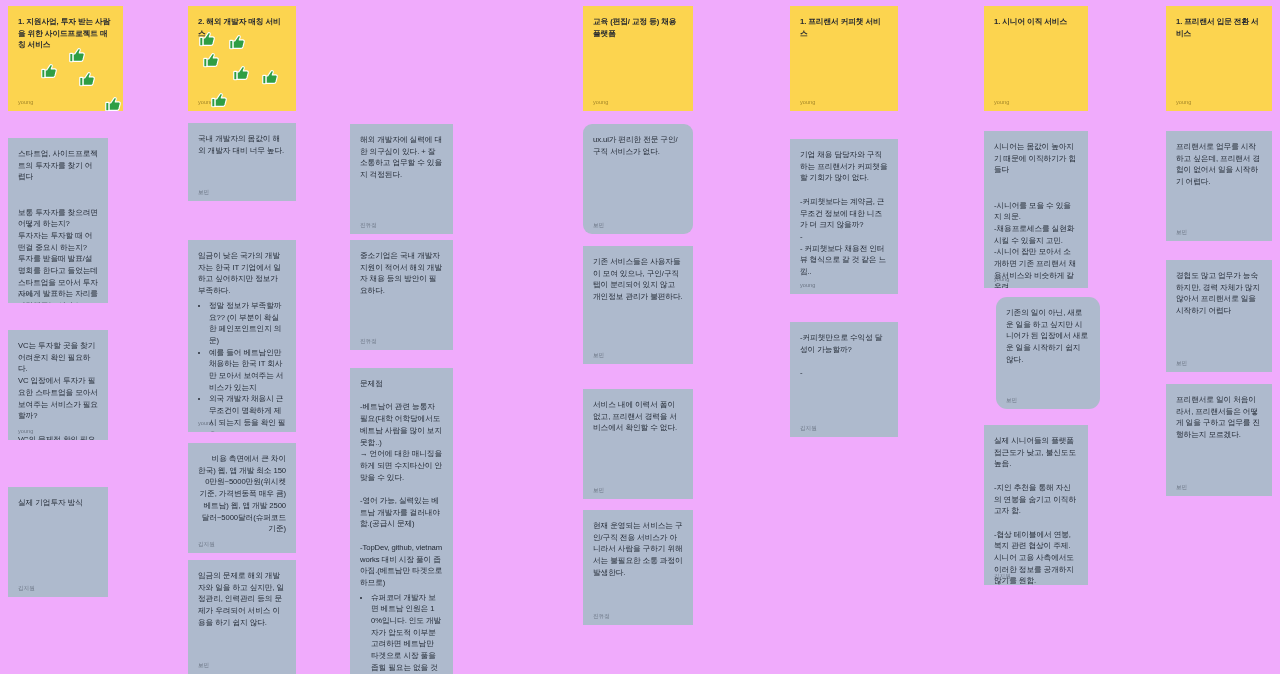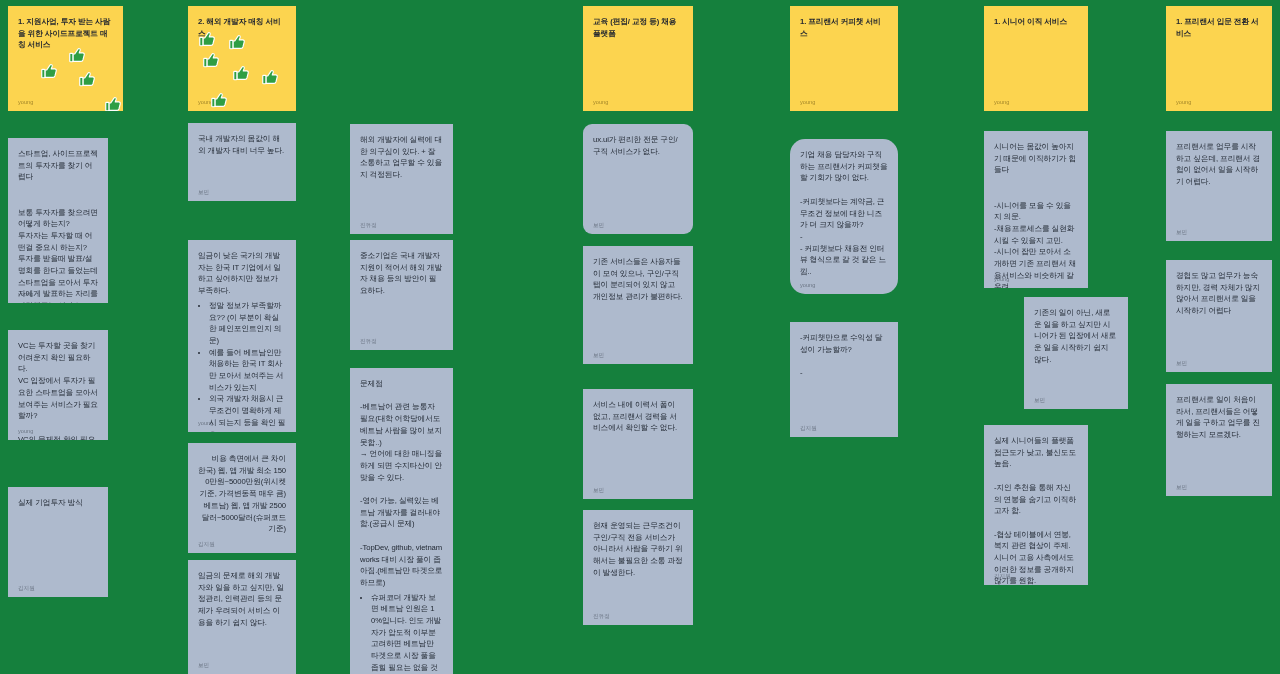--- a/index.html
+++ b/index.html
@@ -12,21 +12,21 @@
     height: 674px;
     overflow: hidden;
     font-family: "Liberation Sans", "DejaVu Sans", sans-serif;
     position: relative;
   }
   #board {
     position: absolute;
     left: 0; top: 0;
     width: 1280px;
     height: 674px;
-    background: #15803d;
+    background: #f0abfc;
     overflow: hidden;
   }
   .note {
     position: absolute;
     box-sizing: border-box;
     padding: 10px 10px 4px 10px;
     font-size: 7.7px;
     line-height: 1.52;
     color: #1f2430;
     letter-spacing: -0.1px;
@@ -246,30 +246,30 @@
     <div class="body">기존 서비스들은 사용자들이 모여 있으나, 구인/구직 탭이 분리되어 있지 않고 개인정보 관리가 불편하다.</div>
     <div class="author">보민</div>
   </div>
 
   <div class="note blue" style="left:583px; top:389px; width:110px; height:110px;">
     <div class="body">서비스 내에 이력서 폼이 없고, 프리랜서 경력을 서비스에서 확인할 수 없다.</div>
     <div class="author">보민</div>
   </div>
 
   <div class="note blue" style="left:583px; top:510px; width:110px; height:115px;">
-    <div class="body">현재 운영되는 근무조건이 구인/구직 전용 서비스가 아니라서 사람을 구하기 위해서는 불필요한 소통 과정이 발생한다.</div>
+    <div class="body">현재 운영되는 서비스는 구인/구직 전용 서비스가 아니라서 사람을 구하기 위해서는 불필요한 소통 과정이 발생한다.</div>
     <div class="author">진유정</div>
   </div>
 
   <div class="note yellow" style="left:790px; top:6px; width:108px; height:105px;">
     <div class="body">1. 프리랜서 커피챗 서비스</div>
     <div class="author">young</div>
   </div>
 
-  <div class="note blue" style="left:790px; top:139px; width:108px; height:155px;border-radius:15px;">
+  <div class="note blue" style="left:790px; top:139px; width:108px; height:155px;">
     <div class="body">기업 채용 담당자와 구직하는 프리랜서가 커피챗을 할 기회가 많이 없다.
 
 -커피챗보다는 계약금, 근무조건 정보에 대한 니즈가 더 크지 않을까?
 -
 - 커피챗보다 채용전 인터뷰 형식으로 갈 것 같은 느낌..</div>
     <div class="author">young</div>
   </div>
 
   <div class="note blue" style="left:790px; top:322px; width:108px; height:115px;">
     <div class="body">-커피챗만으로 수익성 달성이 가능할까?
@@ -286,21 +286,21 @@
   <div class="note blue" style="left:984px; top:131px; width:104px; height:157px;">
     <div class="body">시니어는 몸값이 높아지기 때문에 이직하기가 힘들다
 
 
 -시니어를 모을 수 있을지 의문.
 -채용프로세스를 실현화 시킬 수 있을지 고민.
 -시니어 잡만 모아서 소개하면 기존 프리랜서 채용서비스와 비슷하게 갈 우려</div>
     <div class="author">young</div>
   </div>
 
-  <div class="note blue" style="left:1024px; top:297px; width:104px; height:112px;">
+  <div class="note blue" style="left:996px; top:297px; width:104px; height:112px;border-radius:11px;">
     <div class="body">기존의 일이 아닌, 새로운 일을 하고 싶지만 시니어가 된 입장에서 새로운 일을 시작하기 쉽지 않다.</div>
     <div class="author">보민</div>
   </div>
 
   <div class="note blue" style="left:984px; top:425px; width:104px; height:160px;">
     <div class="body">실제 시니어들의 플랫폼 접근도가 낮고, 불신도도 높음.
 
 -지인 추천을 통해 자신의 연봉을 숨기고 이직하고자 함.
 
 -협상 테이블에서 연봉, 복지 관련 협상이 주제. 시니어 고용 사측에서도 이러한 정보를 공개하지 않기를 원함.</div>

